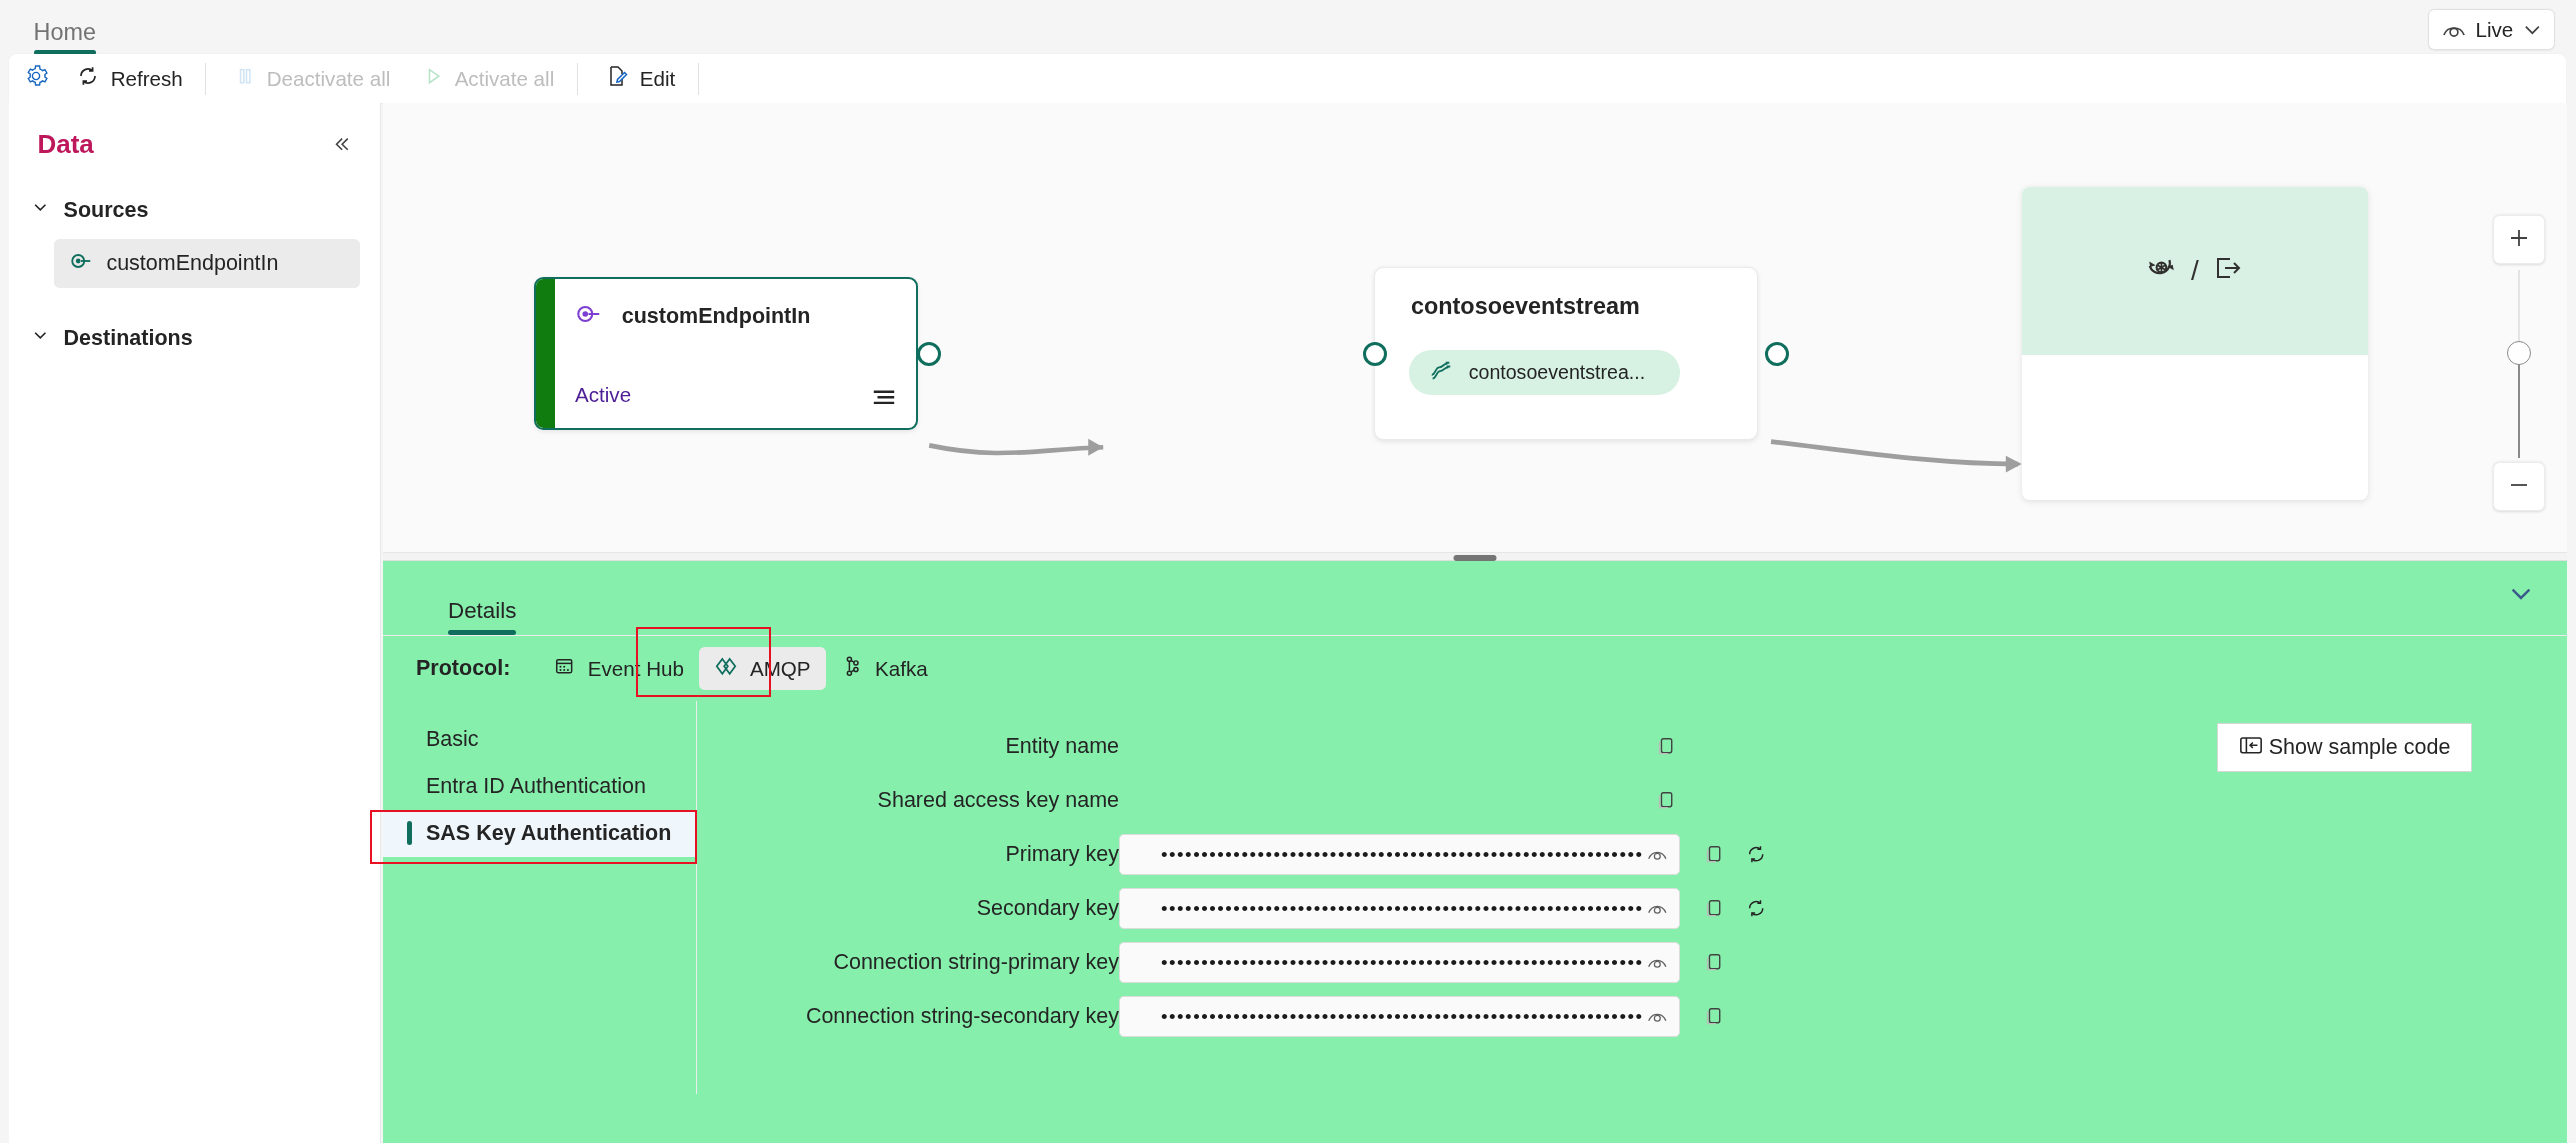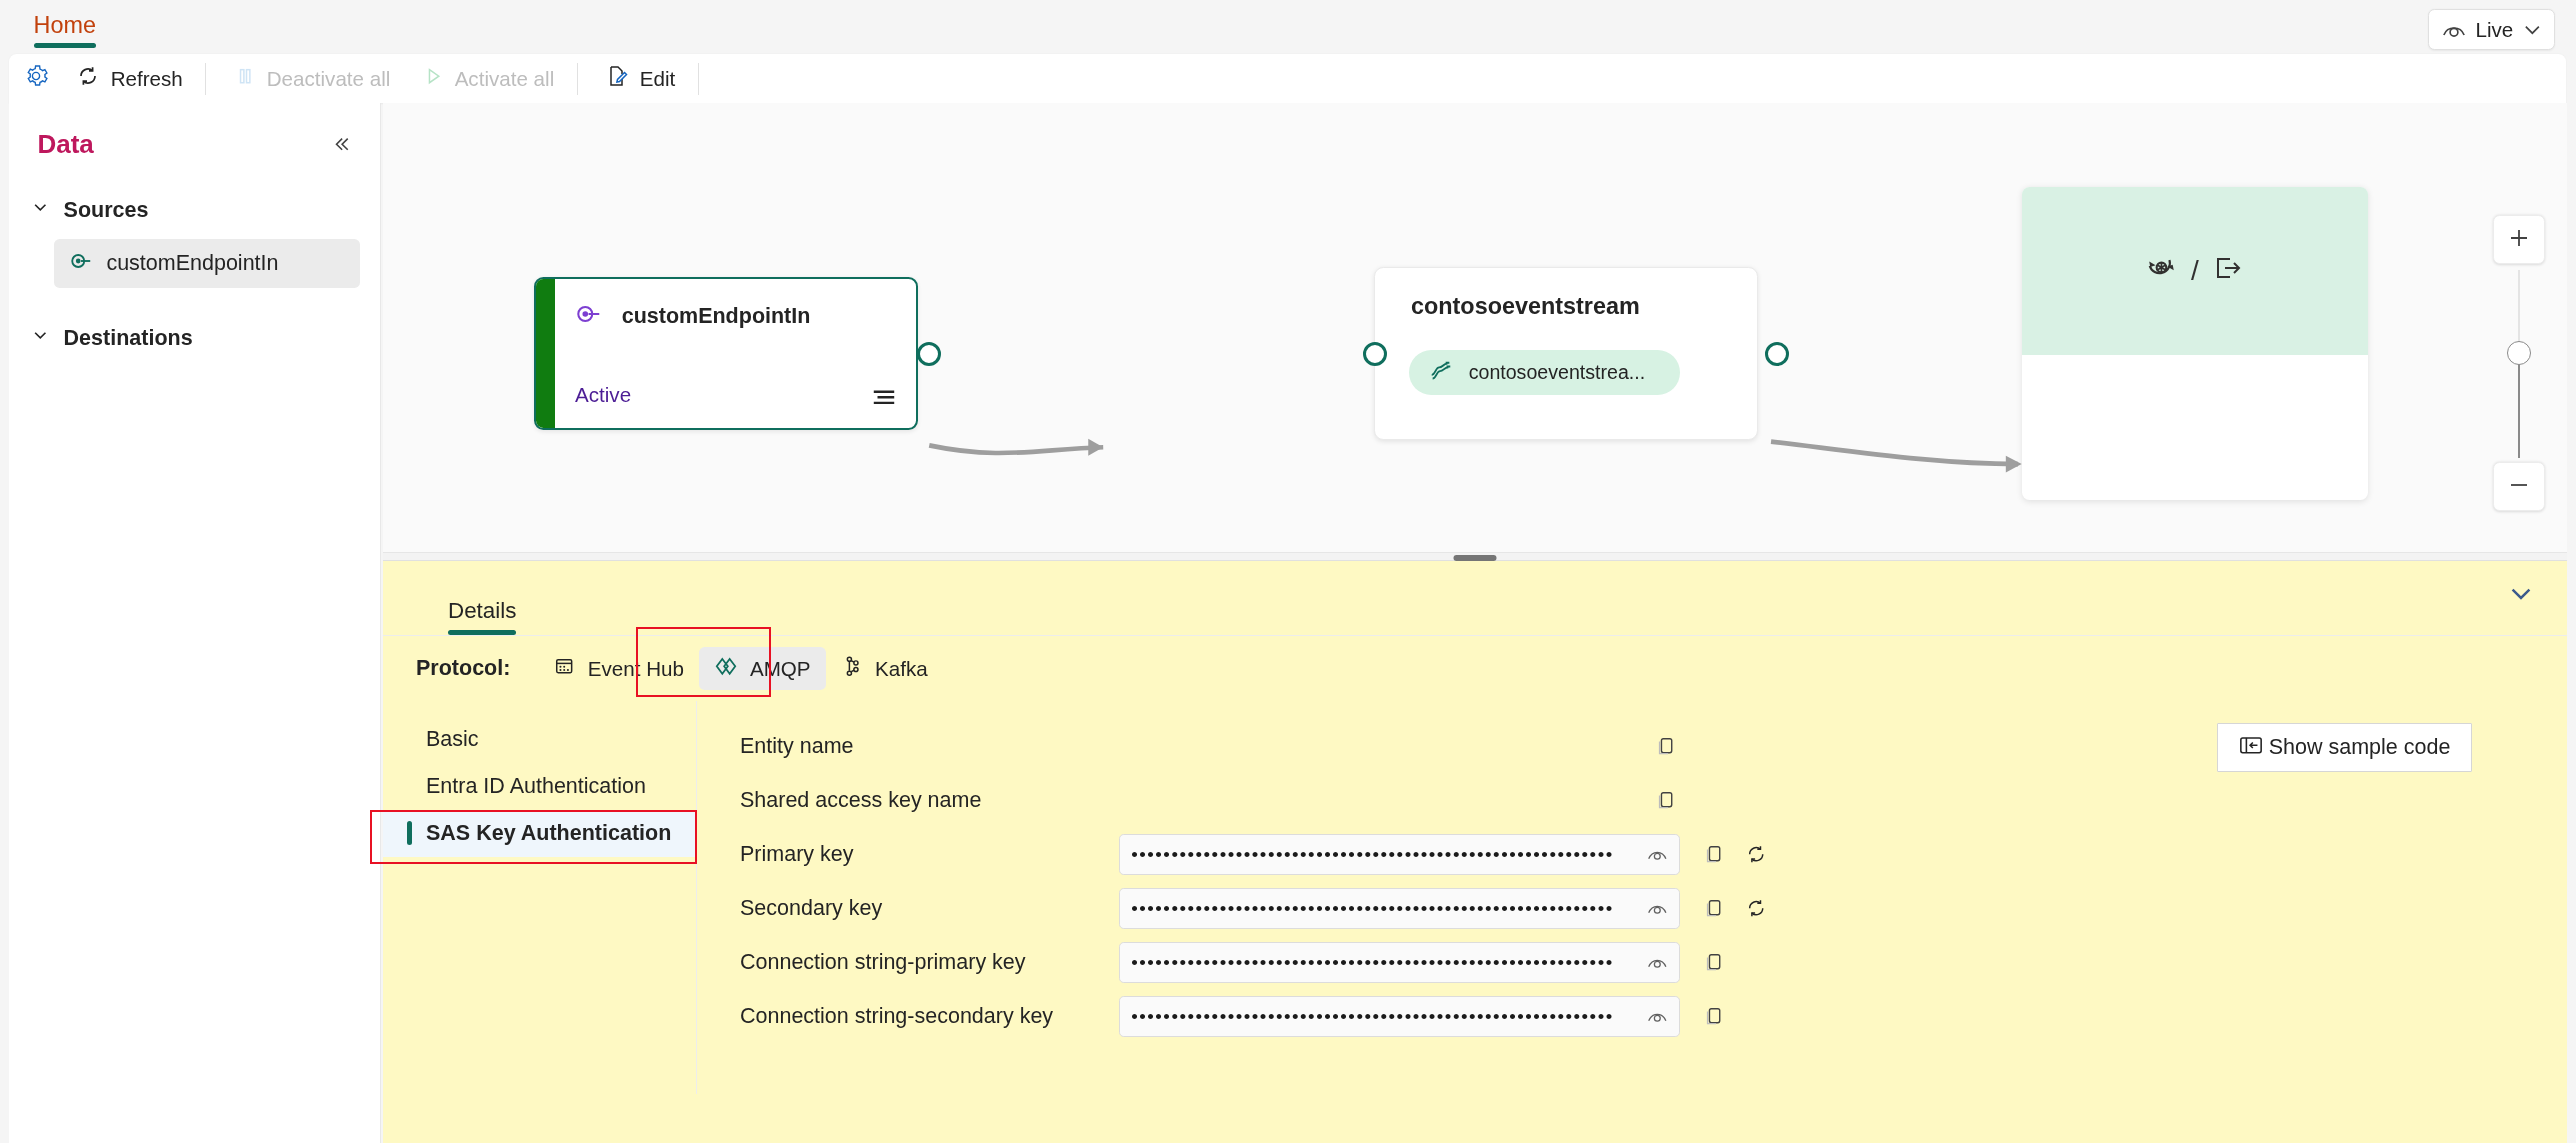--- a/index.html
+++ b/index.html
@@ -12,23 +12,23 @@
   }
   .app { position: relative; width: 2576px; height: 1144px; background: #f5f5f5; }
 
   
   .tabstrip {
     position: absolute; left: 0; top: 0; width: 2576px; height: 58px;
     background: #f5f5f5;
     display: flex; align-items: flex-start;
   }
   .tab {
-    margin-left: 26px; margin-top: 6px;
+    margin-left: 26px; margin-top: 13px;
     padding: 5.6px 7.5px 9.4px 7.5px;
-    font-size: 23.4px; color: #c2410c; position: relative;
+    font-size: 23.4px; color: #737373; position: relative;
     cursor: default;
   }
   .tab.active::after {
     content: ""; position: absolute; left: 7.5px; right: 7.5px; bottom: 0;
     height: 4.7px; background: #0f6e5d; border-radius: 2.8px;
   }
   .live-pill {
     position: absolute; right: 20.6px; top: 9.4px;
     height: 41px; min-width: 112px;
     background: #ffffff; border: 0.9px solid #e0e0e0; border-radius: 6.5px;
@@ -163,21 +163,22 @@
     background: #f3f3f3; border-top: 0.9px solid #e6e6e6; border-bottom: 0.9px solid #e0e0e0;
   }
   .splitter .grip {
     position: absolute; left: 50%; transform: translateX(-50%); top: 1.9px;
     width: 43px; height: 6.5px; border-radius: 3.7px; background: #757575; cursor: row-resize;
   }
 
   
   .details {
     position: absolute; left: 383px; top: 561px; width: 2184px; height: 583px;
-    background: #fef9c3;
+    background: #86efac;
+    text-align: right;
   }
   .det-head {
     position: relative; height: 75px; border-bottom: 0.9px solid #ededed;
     display: flex; align-items: flex-end;
   }
   .det-tab {
     margin-left: 65px; padding-bottom: 11.2px; font-size: 22.4px; color: #242424;
     position: relative; cursor: pointer;
   }
   .det-tab.active::after {

